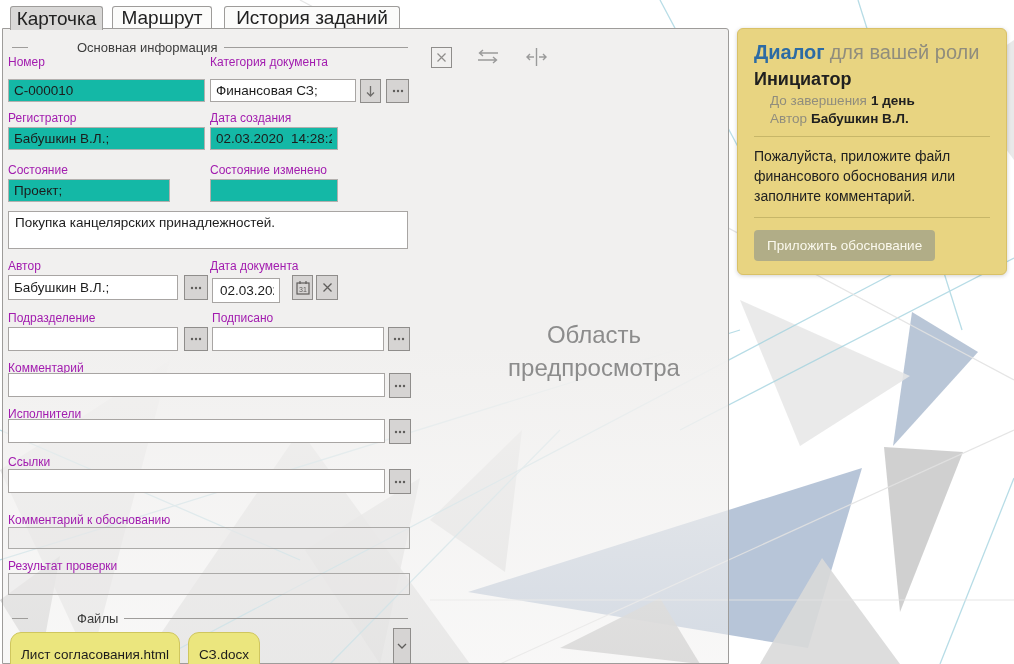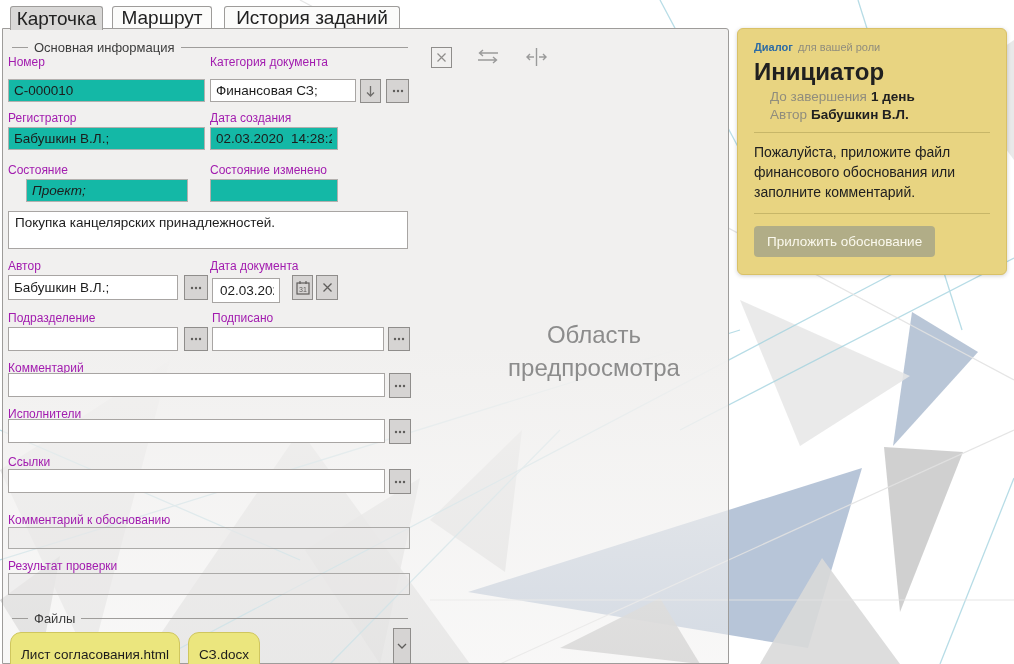--- a/index.html
+++ b/index.html
@@ -20,21 +20,21 @@
   .tab.active{background:#d9d8d7;height:24px;z-index:4;}
   
   .panel{
     position:absolute;left:2px;top:28px;width:727px;height:636px;z-index:1;
     border:1px solid #9e9c9a;border-radius:0 3px 0 0;box-sizing:border-box;
     background:linear-gradient(180deg,#f1f0ef 0%,#f1f0ef 50%,rgba(241,240,239,.78) 68%,rgba(241,240,239,.5) 100%);
   }
   .ctl{position:absolute;z-index:2;box-sizing:border-box;}
   .group-hdr{display:flex;align-items:center;font-size:13px;color:#3c3c3c;}
   .group-hdr .seg{height:1px;background:#9f9d9b;}
-  .group-hdr .txt{padding:0 6px;white-space:nowrap;}
+  .group-hdr .txt{padding:0 6px;white-space:nowrap;margin-left:43px;}
   .f-label{font-size:12px;color:#a21caf;white-space:nowrap;z-index:2;position:absolute;}
   input.fld{
     position:absolute;z-index:2;box-sizing:border-box;
     font-family:"Liberation Sans","DejaVu Sans",sans-serif;font-size:13.5px;color:#1c1c1c;
     padding:1px 5px;outline:none;
   }
   input.wh{background:#ffffff;border:1px solid #a8a5a3;}
   input.ro{background:#14b8a6;border:1px solid #b3b0ae;}
   input.rot{background:rgba(233,232,231,.55);border:1px solid rgba(150,148,146,.75);}
   .subject{
@@ -56,24 +56,24 @@
     height:44px;display:flex;align-items:center;padding:0 10px;
     font-size:13.5px;color:#1c1c1c;cursor:pointer;white-space:nowrap;
   }
   
   .dialog{
     position:absolute;left:737px;top:28px;width:270px;height:247px;z-index:5;
     background:#e8d481;border:1px solid #d9c167;border-radius:6px;
     box-shadow:0 1px 4px rgba(0,0,0,.18);box-sizing:border-box;
     padding:12px 16px 12px;
   }
-  .dlg-l1{font-size:11px;}
+  .dlg-l1{font-size:20px;}
   .dlg-title{font-weight:bold;color:#2c6ba4;}
   .dlg-suffix{color:#908d7d;margin-left:5px;}
-  .dlg-role{font-size:24px;font-weight:bold;color:#202020;margin-top:5px;}
+  .dlg-role{font-size:18px;font-weight:bold;color:#202020;margin-top:5px;}
   .dlg-row{font-size:13.5px;margin-top:3px;margin-left:16px;}
   .dlg-row:first-of-type{margin-top:9px;}
   .dlg-gray{color:#908d7d;}
   .dlg-strong{color:#202020;font-weight:bold;margin-left:4px;}
   .dlg-hr{border:none;border-top:1px solid #c7b668;margin:10px 0;}
   .dlg-msg{font-size:14px;color:#202020;line-height:1.42;}
   .dlg-btn{
     display:inline-block;margin-top:2px;padding:8px 13px;background:#b1ad87;color:#fbf9ee;
     border:none;border-radius:4px;font-size:13.5px;cursor:pointer;
     font-family:"Liberation Sans","DejaVu Sans",sans-serif;
@@ -143,21 +143,21 @@
     </svg>
 </button>
 
 <div class="f-label" style="left:8px;top:111px;">Регистратор</div>
 <div class="f-label" style="left:210px;top:111px;">Дата создания</div>
 <input class="fld ro" style="left: 8px; top: 127px; width: 197px; height: 23px;" readonly="" value="Бабушкин В.Л.;">
 <input class="fld ro" style="left: 210px; top: 127px; width: 128px; height: 23px;" readonly="" value="02.03.2020  14:28:27">
 
 <div class="f-label" style="left:8px;top:163px;">Состояние</div>
 <div class="f-label" style="left:210px;top:163px;">Состояние изменено</div>
-<input class="fld ro" style="left: 26px; top: 179px; width: 162px; height: 23px; font-style: italic;" readonly="" value="Проект;">
+<input class="fld ro" style="left: 8px; top: 179px; width: 162px; height: 23px;" readonly="" value="Проект;">
 <input class="fld ro" style="left: 210px; top: 179px; width: 128px; height: 23px;" readonly="" value="">
 
 <div class="subject" style="left:8px;top:211px;width:400px;height:38px;">Покупка канцелярских принадлежностей.</div>
 
 <div class="f-label" style="left:8px;top:259px;">Автор</div>
 <div class="f-label" style="left:210px;top:259px;">Дата документа</div>
 <input class="fld wh" style="left: 8px; top: 275px; width: 170px; height: 25px;" value="Бабушкин В.Л.;">
 <button class="sbtn" style="left:184px;top:275px;width:24px;height:25px;">
   <svg width="12" height="4" viewBox="0 0 12 4">
       <circle cx="2" cy="2" r="1.2" fill="#5f5d5b"></circle>

